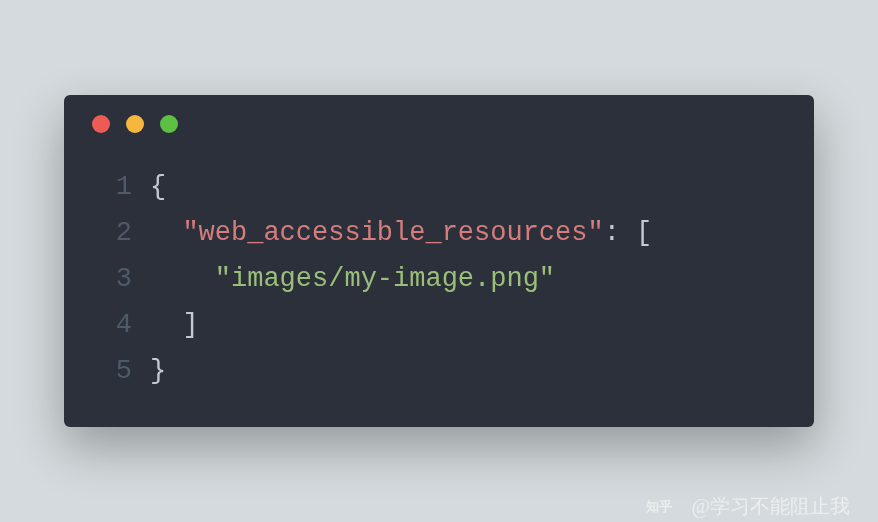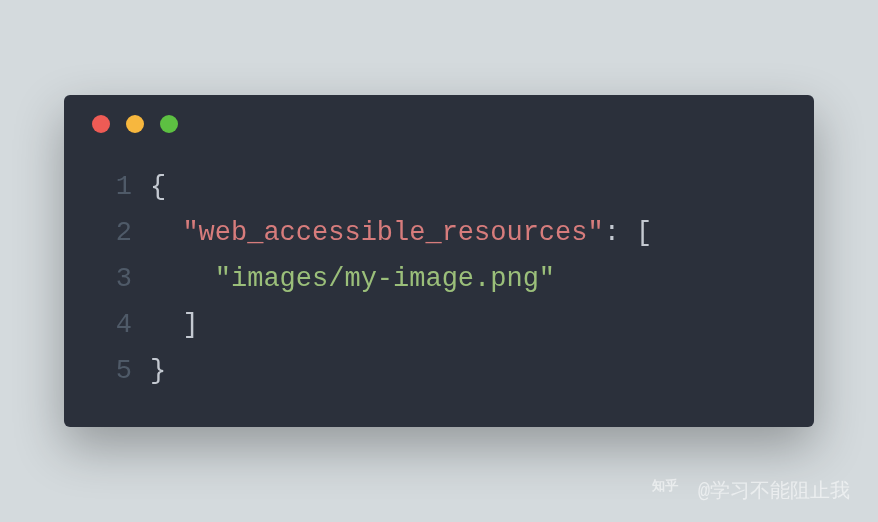--- a/index.html
+++ b/index.html
@@ -54,43 +54,43 @@
       text-align: right;
       margin-right: 18px;
       user-select: none;
       font-weight: 500;
     }
     .tok-punc { color: #c4c9d1; }
     .tok-key { color: #d77c7c; }
     .tok-string { color: #9bbf7a; }
     .watermark {
       position: absolute;
-      bottom: 18px;
+      bottom: 2px;
       right: 28px;
       display: flex;
-      align-items: flex-start;
+      align-items: center;
       gap: 10px;
       opacity: 0.55;
       margin-top: 32px;
     }
     .watermark-logo {
       width: 36px;
       height: 18px;
       display: flex;
       align-items: center;
       justify-content: center;
     }
     .watermark-logo svg {
       width: 36px;
       height: 18px;
       fill: #fff;
     }
     .watermark-text {
       color: #fff;
-      font-family: Liberation Mono, monospace;
+      font-family: Liberation Serif, serif;
       font-size: 20px;
     }
   </style>
 </head>
 <body>
 
 <div class="code-window">
   <div class="window-header">
     <div class="dot red"></div>
     <div class="dot yellow"></div>

